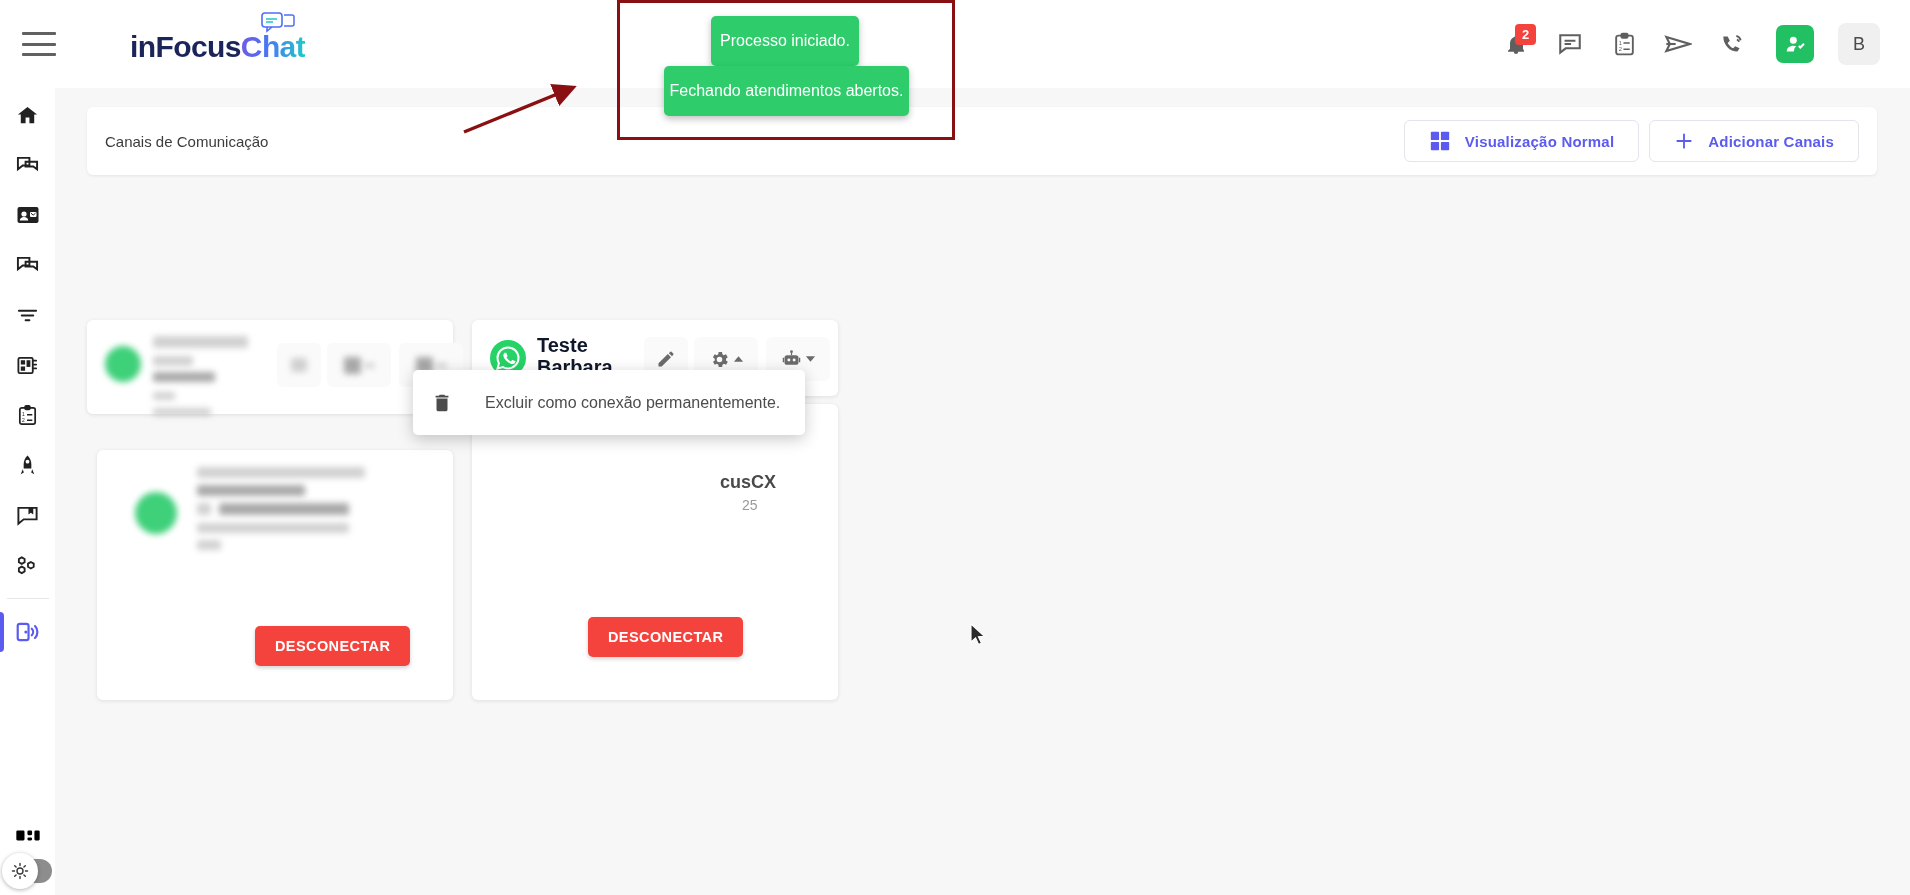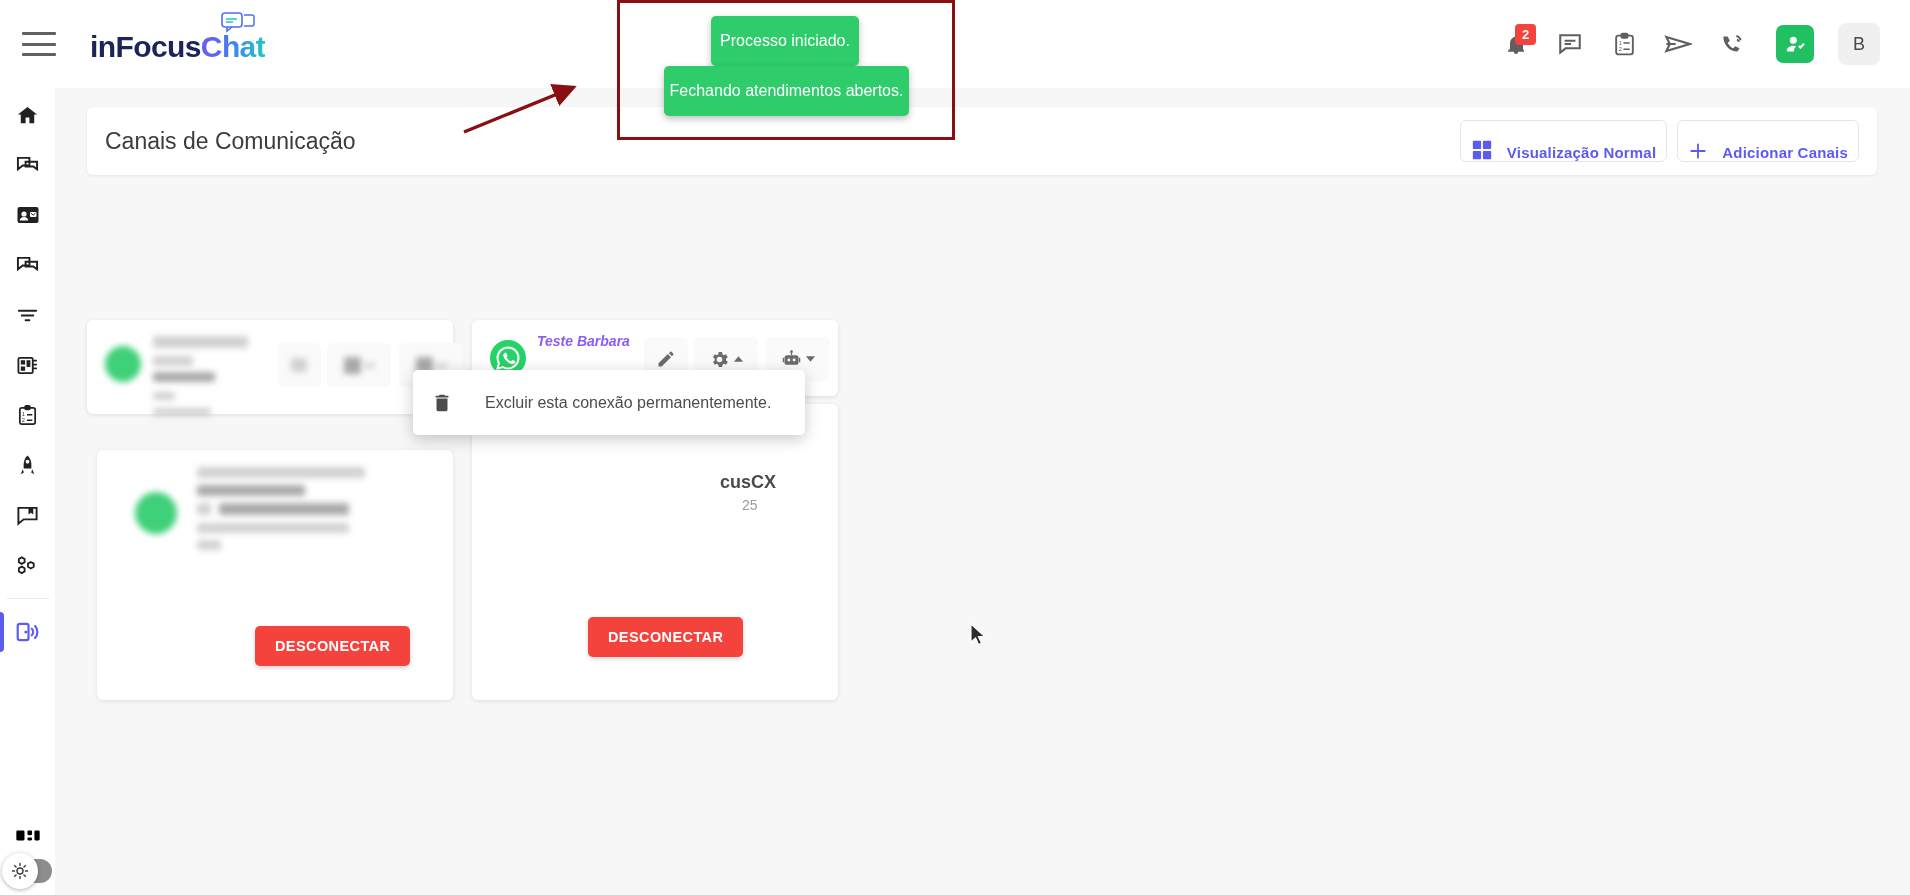--- a/index.html
+++ b/index.html
@@ -17,21 +17,21 @@
     background: #ffffff; z-index: 30;
     display: flex; align-items: center;
   }
   .hamburger {
     width: 34px; height: 24px; margin-left: 22px; margin-right: 34px;
     display: flex; flex-direction: column; justify-content: space-between;
     cursor: pointer;
   }
   .hamburger span { display: block; height: 3px; background: #616161; border-radius: 1px; }
 
-  .logo { display: flex; align-items: center; position: relative; padding-top: 6px; }
+  .logo { display: flex; align-items: center; position: relative; padding-top: 6px; margin-left: 40px; }
   .logo-text { font-size: 30px; font-weight: bold; letter-spacing: -0.6px; line-height: 1; }
   .logo-a { color: #1b2559; }
   .logo-b {
     background: linear-gradient(90deg, #6c5ce7 0%, #4f6ef7 35%, #1fc8c8 100%);
     -webkit-background-clip: text; background-clip: text; color: transparent;
   }
   .logo-bubble {
     position: absolute; right: 10px; top: -14px; width: 34px; height: 24px;
   }
 
@@ -94,25 +94,25 @@
   .content {
     position: absolute; left: 55px; top: 68px; width: 1855px; height: 827px;
     background: #f7f7f8; overflow: hidden;
   }
   .page-card {
     position: absolute; left: 32px; top: 39px; width: 1790px; height: 68px;
     background: #ffffff; border-radius: 6px;
     box-shadow: 0 1px 3px rgba(0,0,0,.08);
     display: flex; align-items: center; padding: 0 18px;
   }
-  .page-title { font-size: 23px; color: #3c3c3c; }
+  .page-title { font-size: 15px; color: #3c3c3c; }
   .page-actions { margin-left: auto; display: flex; gap: 10px; }
   .outline-btn {
     height: 42px; border: 1px solid #e2e4f0; border-radius: 6px; background: #fff;
-    display: flex; align-items: flex-end; gap: 14px; padding: 0 10px;
+    display: flex; align-items: center; gap: 14px; padding: 0 24px;
     color: #5b5bf0; font-size: 15px; font-weight: bold; cursor: pointer;
     letter-spacing: .2px;
   }
 
   .cards-area { position: absolute; left: 32px; top: 180px; }
   .conn-card {
     position: absolute; background: #ffffff; border-radius: 6px;
     box-shadow: 0 1px 4px rgba(0,0,0,.10);
   }
 
@@ -120,21 +120,21 @@
   .blur { background: #c9c9c9; border-radius: 2px; filter: blur(3.2px); opacity: .85; }
   .blur-d { background: #9a9a9a; }
   .blur-green { background: #3fd07a; border-radius: 50%; filter: blur(3px); }
 
   .wa-icon-wrap { position: relative; width: 36px; height: 36px; }
   .sock-badge {
     position: absolute; left: -3px; bottom: -5px;
     background: #3bdd5e; color: #14380f; font-size: 7px; font-weight: bold;
     letter-spacing: 1px; padding: 0px 2px; border-radius: 2px;
   }
-  .card-title { font-size: 14px; font-weight: bold; color: #8b5cf6; line-height: 1.1; font-style: italic; }
+  .card-title { font-size: 20px; font-weight: bold; color: #0f172a; line-height: 1.1; }
   .icon-btn {
     width: 44px; height: 44px; border-radius: 6px; background: #fafafa;
     display: flex; align-items: center; justify-content: center;
     color: #6b6b6b; cursor: pointer;
   }
   .icon-btn.wide { width: 64px; gap: 3px; }
   .disconnect-btn {
     background: #f4433c; color: #fff; border: none; border-radius: 5px;
     font-size: 14.5px; font-weight: bold; letter-spacing: .4px;
     padding: 12px 20px; cursor: pointer;
@@ -450,21 +450,21 @@
     </div>
 
     <div class="ctx-menu">
 
       <div class="ctx-item">
         <span class="ctx-ico">
           <svg width="22" height="22" viewBox="0 0 24 24" fill="currentColor">
             <path d="M6 19a2 2 0 0 0 2 2h8a2 2 0 0 0 2-2V7H6zM19 4h-3.5l-1-1h-5l-1 1H5v2h14z"></path>
           </svg>
         </span>
-        <span>Excluir esta conexão permanentemente.</span>
+        <span>Excluir como conexão permanentemente.</span>
       </div>
 
 
 
     </div>
   </div>
 
   <div class="toast-wrap">
     <div class="toast toast-2">Processo iniciado.</div>
     <div class="toast toast-1">Fechando atendimentos abertos.</div>

